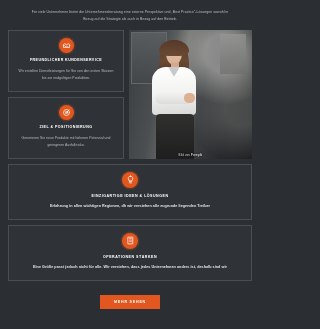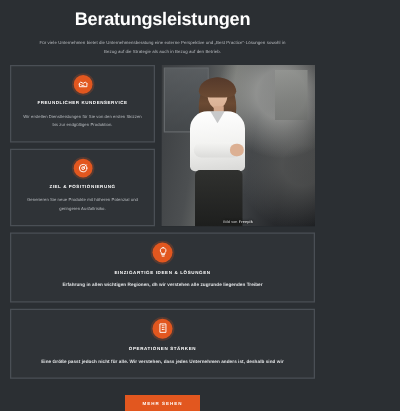--- a/index.html
+++ b/index.html
@@ -288,21 +288,20 @@
     padding: 5px 14px;
     cursor: pointer;
   }
 </style>
 </head>
 <body>
 
 <div class="page">
 
   <div class="header">
-    <h1 class="page-title">Beratungsleistungen</h1>
     <p class="intro">Für viele Unternehmen bietet die Unternehmensberatung eine externe Perspektive und „Best Practice“-Lösungen sowohl in Bezug auf die Strategie als auch in Bezug auf den Betrieb.</p>
   </div>
 
   <div class="content">
 
     <div class="top-row">
 
       <div class="cards-col">
 
         <div class="card">

